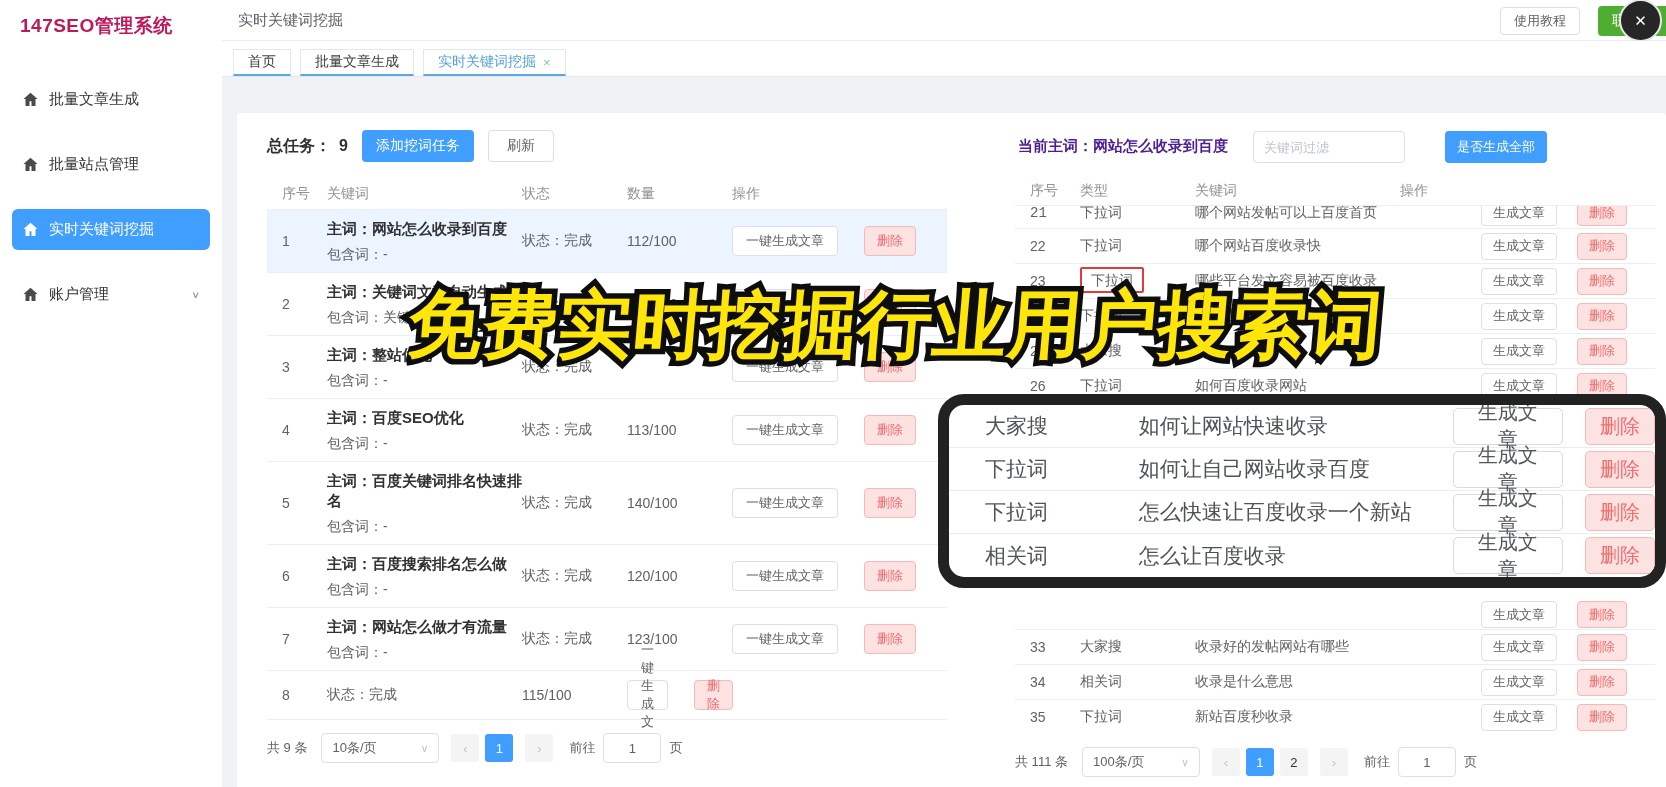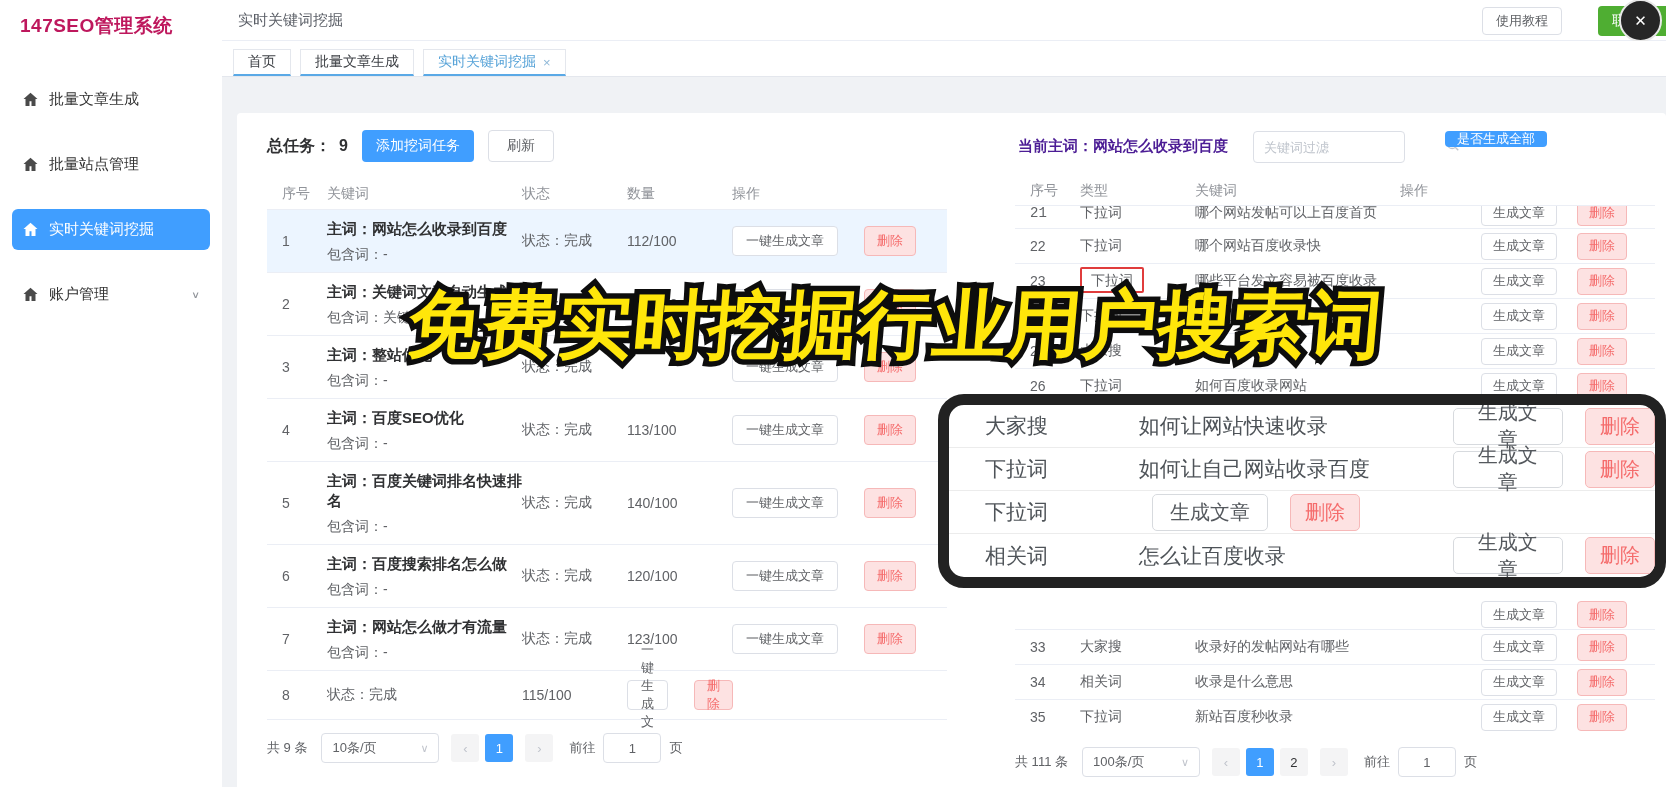--- a/index.html
+++ b/index.html
@@ -16,21 +16,21 @@
   .nav-item .ic svg { display:block; width:17px; height:17px; fill:#4a4a4a; }
   .nav-item.active { background:#409eff; color:#fff; }
   .nav-item.active .ic svg { fill:#fff; }
   .nav-item .chev { margin-left:auto; color:#909399; font-size:12px; transform:scaleY(0.8); }
 
   
   .topbar { position:absolute; left:222px; right:0; top:0; height:41px; background:#fff; border-bottom:1px solid #ebeef5; z-index:4; }
   .page-title { position:absolute; left:16px; top:11px; font-size:15px; color:#5a5e66; }
   .topbar-right { position:absolute; right:0; top:0; height:41px; display:flex; align-items:center; }
   .btn { display:inline-flex; align-items:center; justify-content:center; border-radius:4px; cursor:pointer; font-family:inherit; }
-  .btn-tutorial { height:28px; padding:0 13px; background:#fff; border:1px solid #dcdfe6; color:#606266; font-size:13px; margin-right:36px; }
+  .btn-tutorial { height:28px; padding:0 13px; background:#fff; border:1px solid #dcdfe6; color:#606266; font-size:13px; margin-right:18px; }
   .btn-contact { height:30px; padding:0 26px 0 14px; background:#4fae32; border:none; color:#fff; font-size:14px; border-radius:4px 0 0 4px; }
   .contact-float { position:absolute; right:4px; top:-1px; width:43px; height:43px; border-radius:50%; background:#262626; border:2px solid #e8e8e8; color:#fff; display:flex; align-items:center; justify-content:center; font-size:15px; z-index:6; }
 
   
   .tabbar { position:absolute; left:222px; right:0; top:41px; height:36px; background:#fff; border-bottom:1px solid #e4e7ed; display:flex; align-items:flex-end; gap:9px; padding-left:11px; z-index:4; }
   .tab { height:22px; display:flex; align-items:center; gap:7px; padding:12px 14px; background:#fff; border:1px solid #e4e7ed; border-bottom:2px solid #5aa9e6; font-size:14px; color:#3c3f44; cursor:pointer; }
   .tab.active { color:#57a3d8; }
   .tab .x { color:#8fb8d8; font-size:13px; }
 
   
@@ -68,21 +68,21 @@
   .pg-input { width:58px; height:30px; border:1px solid #dcdfe6; border-radius:4px; text-align:center; font-size:13px; color:#606266; margin:0 8px; font-family:inherit; }
 
   
   .panel-right { position:absolute; left:778px; top:15px; width:640px; }
   .rp-head { position:relative; height:40px; margin-bottom:8px; }
   .current-label { position:absolute; left:3px; top:9px; font-size:15px; font-weight:bold; color:#4c1d95; }
   .filter-wrap { position:absolute; left:238px; top:3px; width:152px; height:32px; border:1px solid #dcdfe6; border-radius:4px; display:flex; align-items:center; background:#fff; }
   .filter-wrap input { border:none; outline:none; flex:1; padding:0 6px 0 10px; font-size:13px; color:#606266; font-family:inherit; background:transparent; }
   .filter-wrap input::placeholder { color:#bfc4cc; }
   .search-ic { margin-right:9px; color:#c0c4cc; }
-  .btn-genall { position:absolute; left:430px; top:3px; height:16px; padding:0 12px; background:#409eff; color:#fff; border:none; font-size:13px; }
+  .btn-genall { position:absolute; left:430px; top:3px; height:32px; padding:0 12px; background:#409eff; color:#fff; border:none; font-size:13px; }
 
   .rgrid { display:grid; grid-template-columns:50px 115px 205px 1fr; align-items:center; }
   .rhdr { height:30px; color:#909399; font-size:14px; border-bottom:1px solid #ebeef5; padding-left:15px; }
   .rbody { height:528px; overflow:hidden; }
   .rrow { height:35px; border-bottom:1px solid #ebeef5; padding-left:15px; font-size:14px; color:#606266; }
   .rrow.clip { height:23px; overflow:hidden; }
   .rrow.clip > * { transform:translateY(-7px);font-family:Liberation Mono, monospace; }
   .rrow.sliver { height:30px; overflow:hidden; }
   .r-no { color:#606266; }
   .r-type .boxed { border:2px solid #e03c3c; padding:3px 9px; border-radius:2px; }
@@ -434,20 +434,21 @@
           <button class="btn mg-del">删除</button>
         </div>
         <div class="mg-row">
           <div class="mg-type">下拉词</div>
           <div class="mg-kw">如何让自己网站收录百度</div>
           <button class="btn mg-gen">生成文章</button>
           <button class="btn mg-del">删除</button>
         </div>
         <div class="mg-row">
           <div class="mg-type">下拉词</div>
+          <div class="mg-kw">怎么快速让百度收录一个新站</div>
           <button class="btn mg-gen">生成文章</button>
           <button class="btn mg-del">删除</button>
         </div>
         <div class="mg-row">
           <div class="mg-type">相关词</div>
           <div class="mg-kw">怎么让百度收录</div>
           <button class="btn mg-gen">生成文章</button>
           <button class="btn mg-del">删除</button>
         </div>
       </div>

